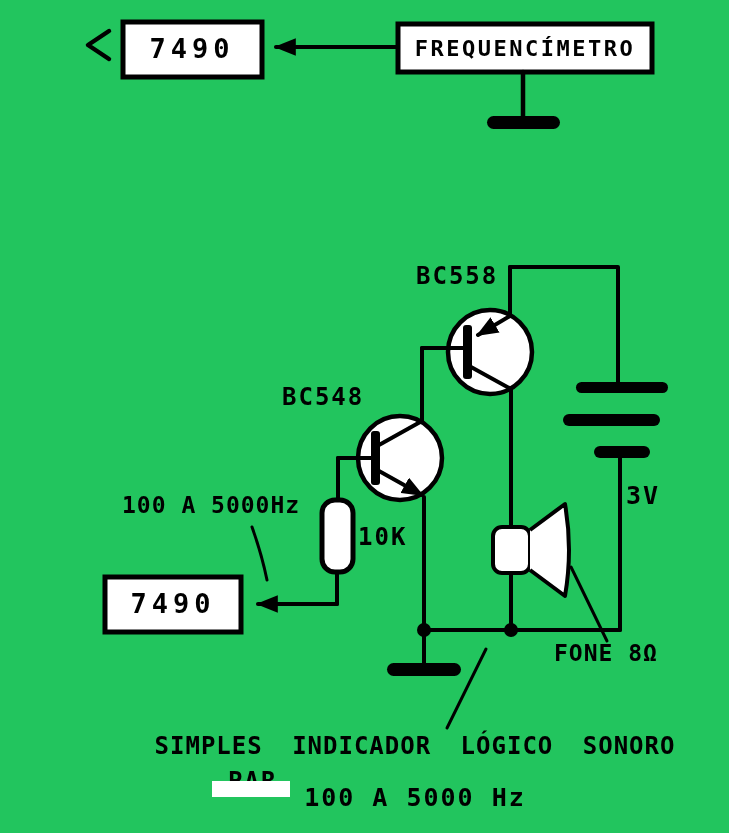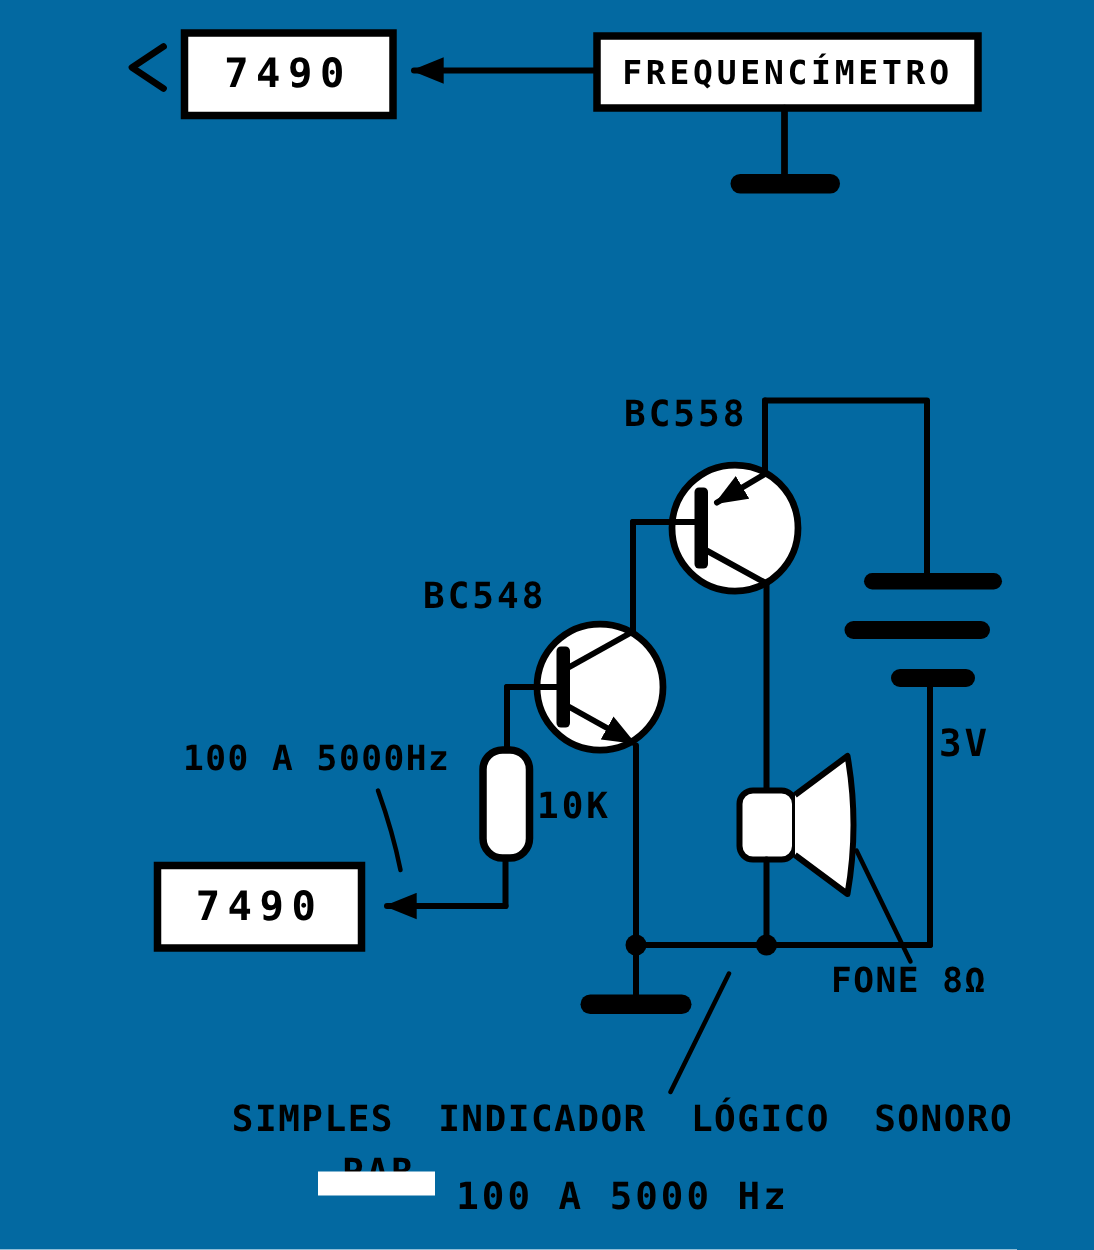--- a/index.html
+++ b/index.html
@@ -4,21 +4,21 @@
 <style>
   html, body {
     margin: 0;
     padding: 0;
     background: #ffffff;
   }
   .page {
     position: relative;
     width: 729px;
     height: 833px;
-    background: #0369a1;
+    background: #22c55e;
     overflow: hidden;
   }
   svg { display: block; }
   .wire {
     stroke: #000000;
     stroke-width: 4;
     fill: none;
     stroke-linecap: round;
     stroke-linejoin: round;
   }

